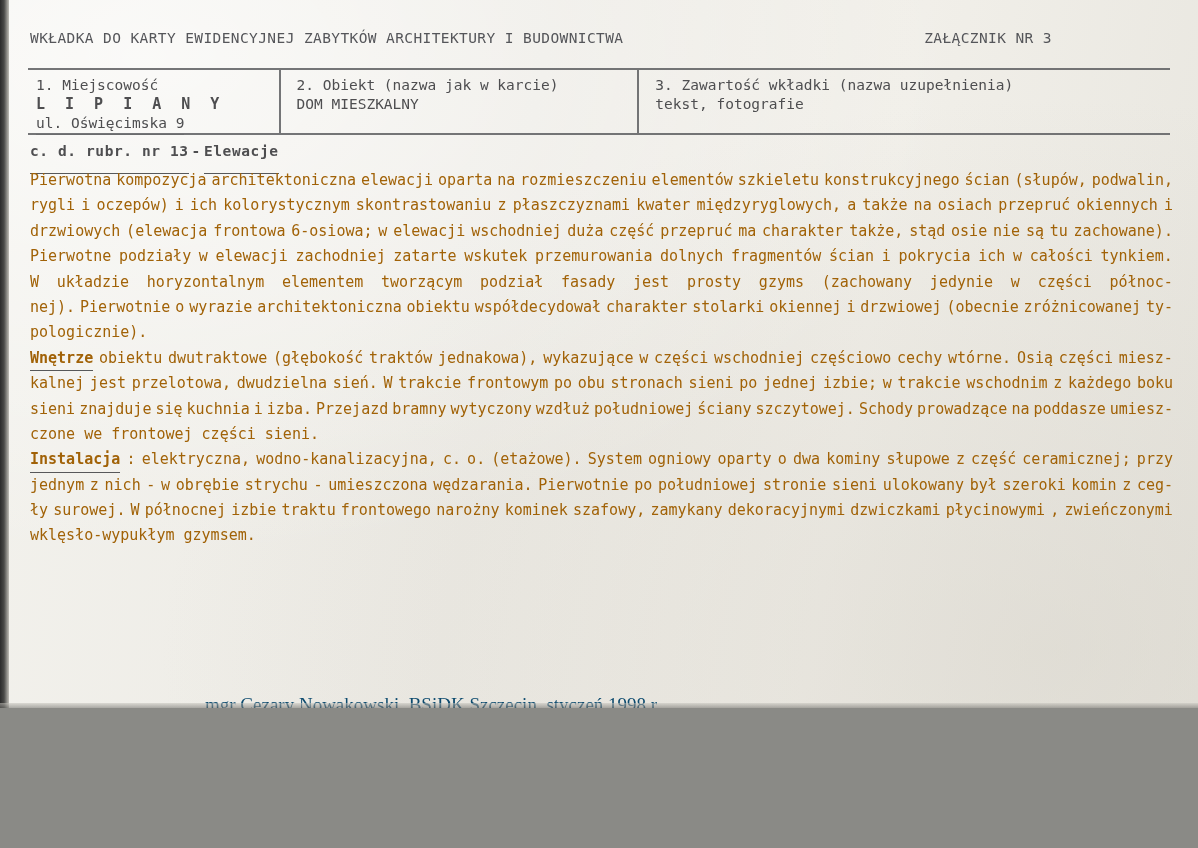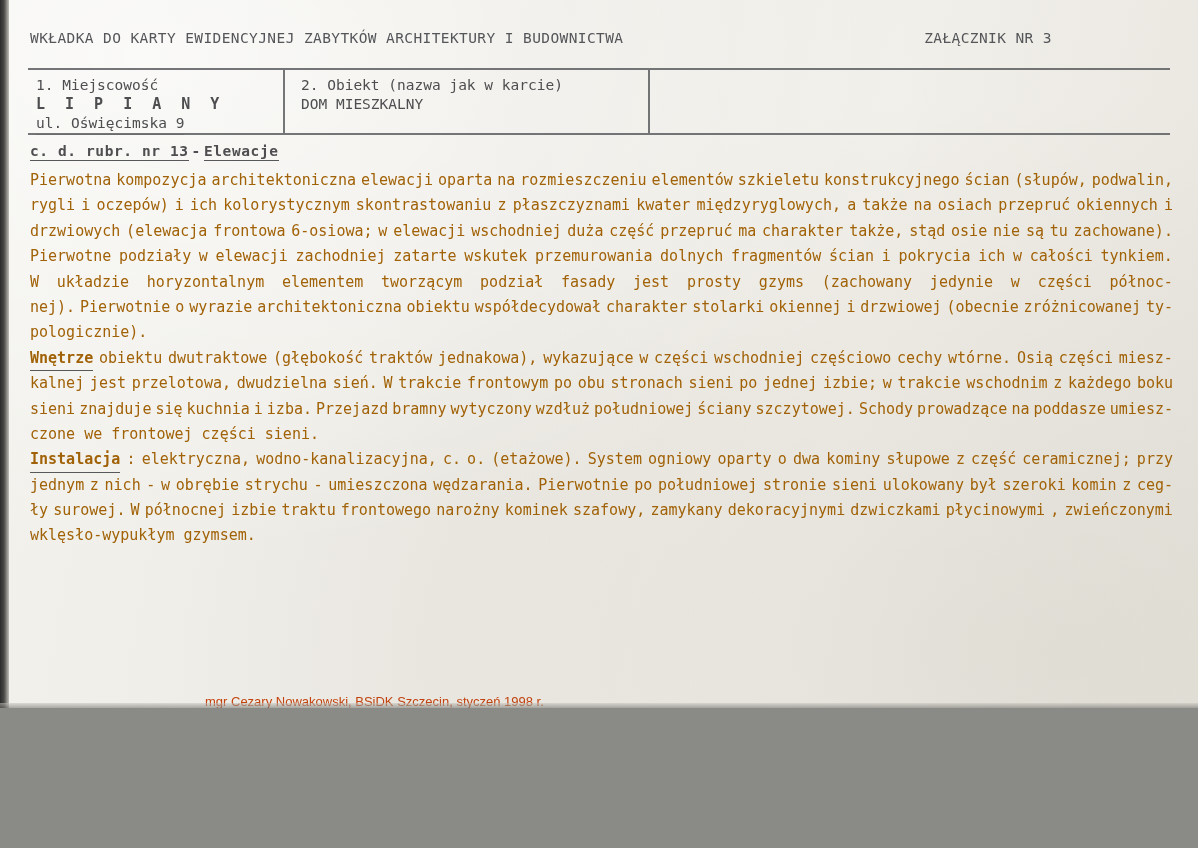--- a/index.html
+++ b/index.html
@@ -110,21 +110,21 @@
   
   .sect-head {
     position: absolute;
     left: 30px; top: 143px;
     font-size: 14.5px;
     font-weight: bold;
     letter-spacing: 0.6px;
   }
   .sect-head .u {
     border-bottom: 1.5px solid #57585a;
-    padding-bottom: 1px;
+    padding-bottom: 14px;
   }
   .sect-head .dash { padding: 0 3px; }
 
   
   .body {
     position: absolute;
     left: 30px; top: 168px;
     width: 1143px;
   }
   .ln {
@@ -159,23 +159,23 @@
     height: 30px;
     white-space: pre;
   }
   .flabel { color: #4e4e50; }
   .dots {
     color: #4e4e50;
     letter-spacing: 1.2px;
   }
   .hand {
     position: absolute;
-    font-family: Liberation Sans, sans-serif;
-    font-size: 13px;
-    color: #c2410c;
+    font-family: Liberation Serif, serif;
+    font-size: 19px;
+    color: #0c4a6e;
     white-space: pre;
   }
   .hand-1 { left: 175px; top: -6px; }
   .hand-2 { left: 350px; top: -6px; }
 </style>
 </head>
 <body>
 
 <div class="page">
   <div class="edge-left"></div>
@@ -196,20 +196,24 @@
         <div class="cell-line">1. Miejscowość</div>
         <div class="cell-line town">L I P I A N Y</div>
         <div class="cell-line"><span class="street">ul. Oświęcimska 9</span></div>
       </div>
       <div class="vdiv"></div>
       <div class="cell cell-2">
         <div class="cell-line">2. Obiekt (nazwa jak w karcie)</div>
         <div class="cell-line">DOM MIESZKALNY</div>
       </div>
       <div class="vdiv"></div>
+      <div class="cell cell-3">
+        <div class="cell-line">3. Zawartość wkładki (nazwa uzupełnienia)</div>
+        <div class="cell-line">tekst, fotografie</div>
+      </div>
     </div>
 
     <div class="sect-head">
       <span class="u">c. d. rubr. nr 13</span><span class="dash">-</span><span class="u">Elewacje</span>
     </div>
 
     <div class="body">
         <div class="ln justify">
           <span class="w">Pierwotna</span>
           <span class="w">kompozycja</span>

